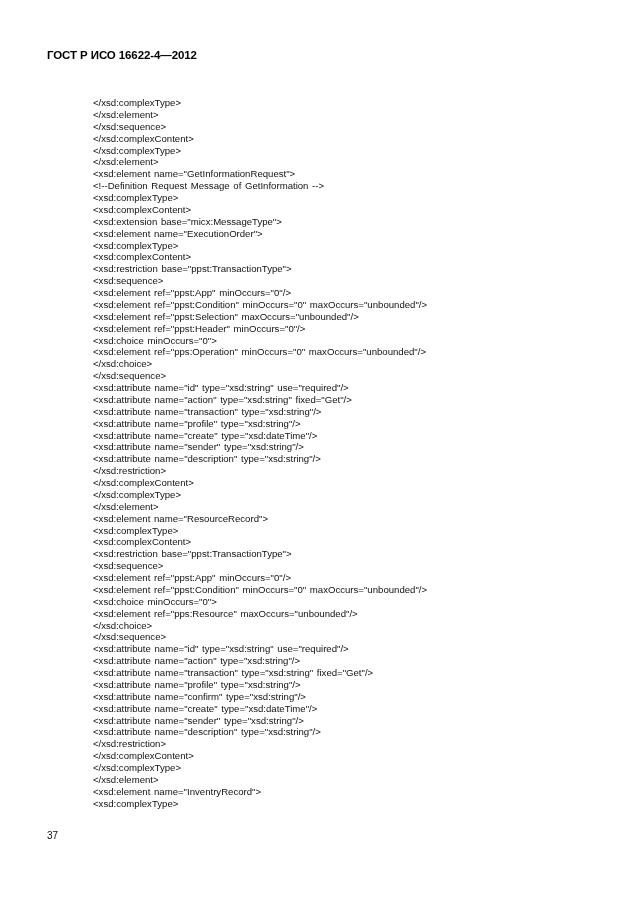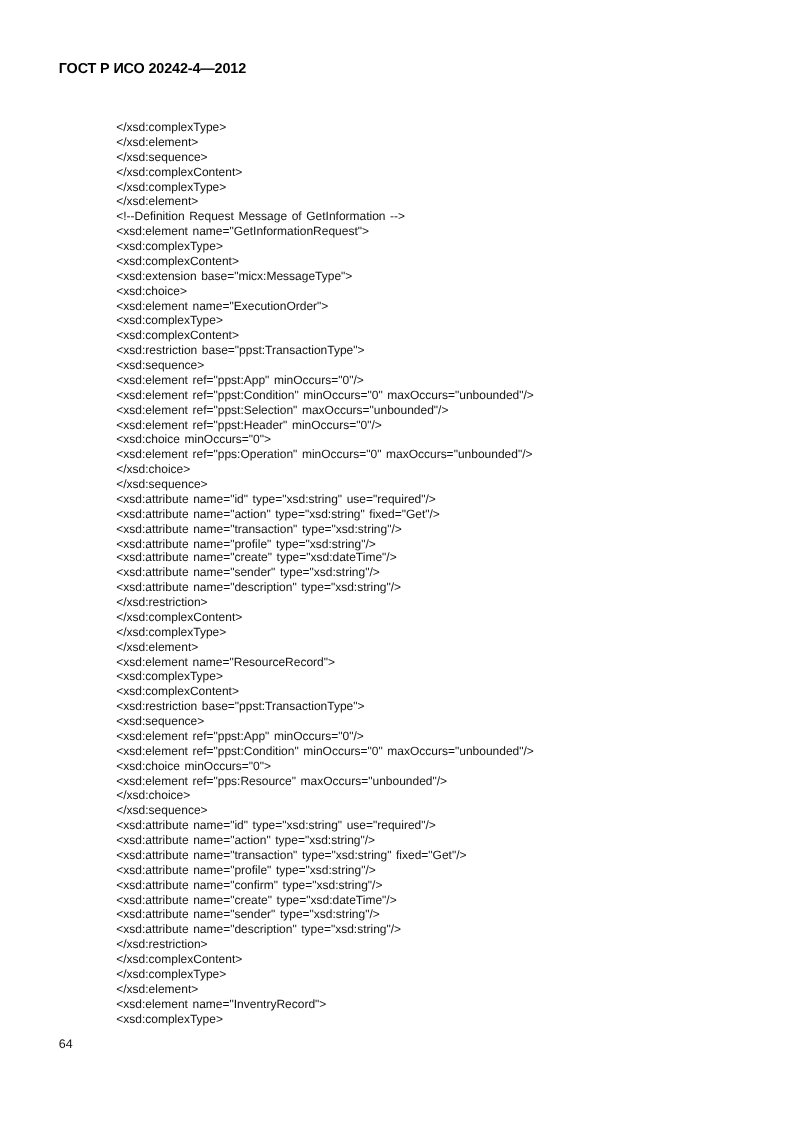--- a/index.html
+++ b/index.html
@@ -48,35 +48,34 @@
       left: 47px;
       top: 830px;
       font-family: "Liberation Sans", sans-serif;
       font-size: 10px;
       color: #111111;
     }
   </style>
 </head>
 <body>
 
-<div class="page-header">ГОСТ Р ИСО 20242-4—2012</div>
+<div class="page-header">ГОСТ Р ИСО 16622-4—2012</div>
 
 <ul class="code-block" id="code-block">
     <li class="code-line">&lt;/xsd:complexType&gt;</li>
     <li class="code-line">&lt;/xsd:element&gt;</li>
     <li class="code-line">&lt;/xsd:sequence&gt;</li>
     <li class="code-line">&lt;/xsd:complexContent&gt;</li>
     <li class="code-line">&lt;/xsd:complexType&gt;</li>
     <li class="code-line">&lt;/xsd:element&gt;</li>
+    <li class="code-line">&lt;xsd:element name="GetInformationRequest"&gt;</li>
     <li class="code-line">&lt;!--Definition Request Message of GetInformation --&gt;</li>
-    <li class="code-line">&lt;xsd:element name="GetInformationRequest"&gt;</li>
     <li class="code-line">&lt;xsd:complexType&gt;</li>
     <li class="code-line">&lt;xsd:complexContent&gt;</li>
     <li class="code-line">&lt;xsd:extension base="micx:MessageType"&gt;</li>
-    <li class="code-line">&lt;xsd:choice&gt;</li>
     <li class="code-line">&lt;xsd:element name="ExecutionOrder"&gt;</li>
     <li class="code-line">&lt;xsd:complexType&gt;</li>
     <li class="code-line">&lt;xsd:complexContent&gt;</li>
     <li class="code-line">&lt;xsd:restriction base="ppst:TransactionType"&gt;</li>
     <li class="code-line">&lt;xsd:sequence&gt;</li>
     <li class="code-line">&lt;xsd:element ref="ppst:App" minOccurs="0"/&gt;</li>
     <li class="code-line">&lt;xsd:element ref="ppst:Condition" minOccurs="0" maxOccurs="unbounded"/&gt;</li>
     <li class="code-line">&lt;xsd:element ref="ppst:Selection" maxOccurs="unbounded"/&gt;</li>
     <li class="code-line">&lt;xsd:element ref="ppst:Header" minOccurs="0"/&gt;</li>
     <li class="code-line">&lt;xsd:choice minOccurs="0"&gt;</li>
@@ -114,13 +113,13 @@
     <li class="code-line">&lt;xsd:attribute name="sender" type="xsd:string"/&gt;</li>
     <li class="code-line">&lt;xsd:attribute name="description" type="xsd:string"/&gt;</li>
     <li class="code-line">&lt;/xsd:restriction&gt;</li>
     <li class="code-line">&lt;/xsd:complexContent&gt;</li>
     <li class="code-line">&lt;/xsd:complexType&gt;</li>
     <li class="code-line">&lt;/xsd:element&gt;</li>
     <li class="code-line">&lt;xsd:element name="InventryRecord"&gt;</li>
     <li class="code-line">&lt;xsd:complexType&gt;</li>
   </ul>
 
-<div class="page-number">64</div>
+<div class="page-number">37</div>
 
 </body></html>

